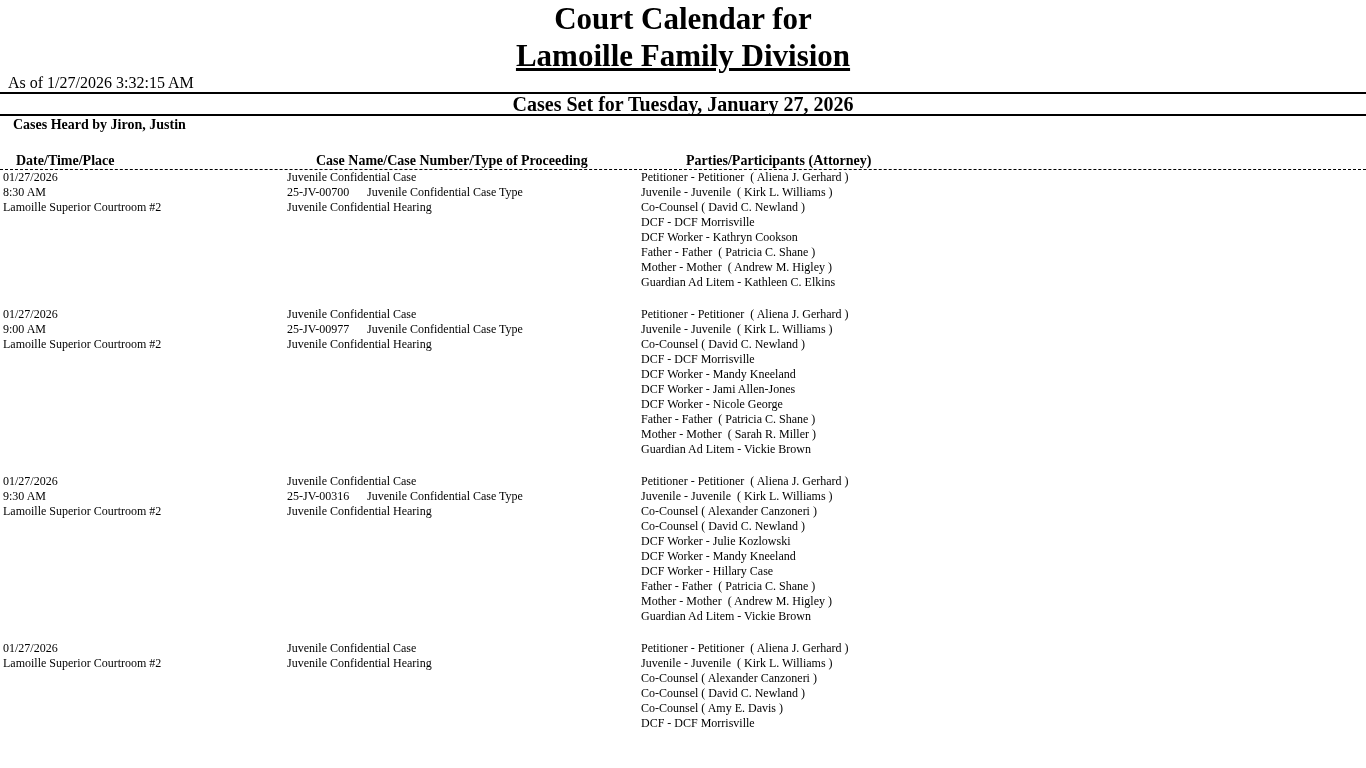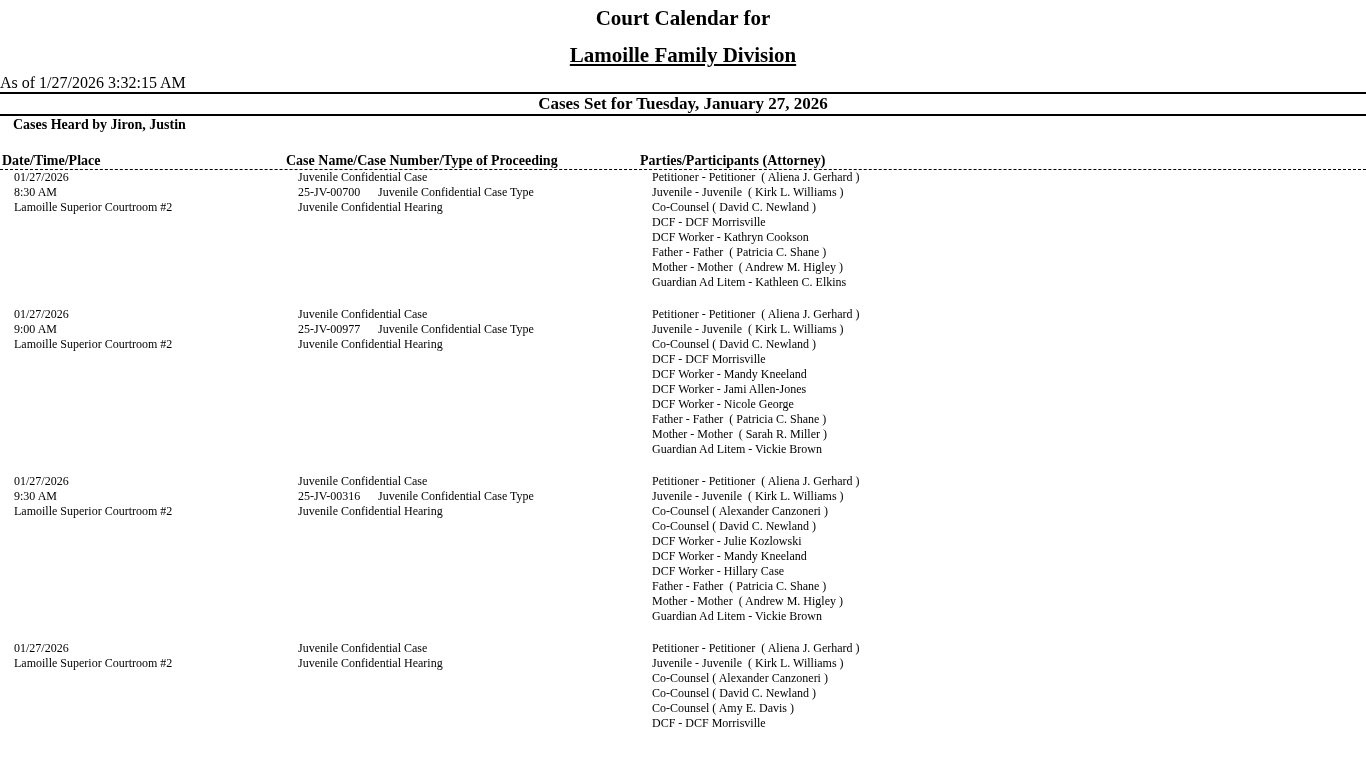--- a/index.html
+++ b/index.html
@@ -4,56 +4,57 @@
 <style>
   html, body { margin: 0; padding: 0; background: #ffffff; }
   body {
     width: 1366px; height: 768px; overflow: hidden;
     font-family: "Liberation Serif", "DejaVu Serif", serif;
     color: #000;
     font-size: 12px;
   }
   .title {
     text-align: center;
-    font-size: 21px; font-weight: bold;
+    font-size: 31px; font-weight: bold;
     line-height: 37px;
     margin: 0;
     padding-top: 0px;
   }
   .title a {
     color: #000000; text-decoration: underline;
   }
   .asof {
     font-size: 16px; line-height: 18px;
-    margin: 0; padding-left: 0;
+    margin: 0; padding-left: 8px;
   }
   .rule { border: 0; border-top: 2px solid #000; margin: 0; height: 0; }
   .setfor {
-    text-align: center; font-weight: bold; font-size: 17px; line-height: 20px;
+    text-align: center; font-weight: bold; font-size: 20px; line-height: 20px;
     margin: 0;
   }
   .heardby {
     font-weight: bold; font-size: 14px; line-height: 18px;
     margin: 0; padding-left: 13px;
   }
   .grid {
     position: relative;
     margin-top: 18px;
   }
   .hdr {
     display: flex; font-weight: bold; font-size: 14px; line-height: 17px;
     border-bottom: 1px dashed #000;
-    padding-left: 2px;
+    padding-left: 16px;
+    gap: 16px;
   }
   .col1 { width: 284px; }
   .col2 { width: 354px; }
   .col3 { flex: 1; }
   .row {
     display: flex; font-size: 12px; line-height: 15px;
-    padding-left: 14px;
+    padding-left: 3px;
     margin-bottom: 17px;
   }
   .row .line { white-space: pre; display: block; }
   .casenum { display: inline-block; width: 80px; }
 </style>
 </head>
 <body>
 
 <div>
   <h1 class="title">

